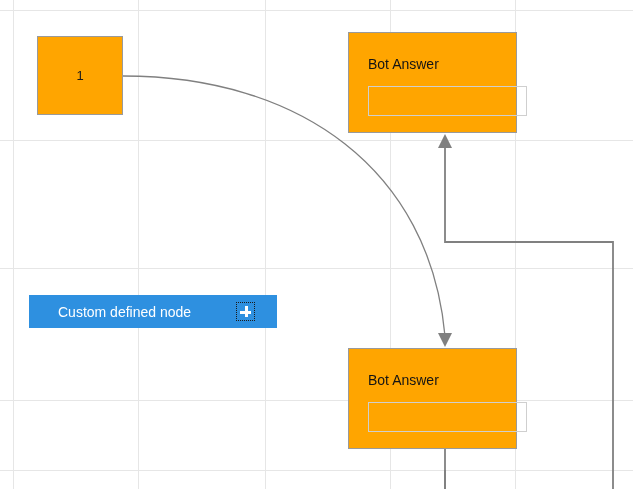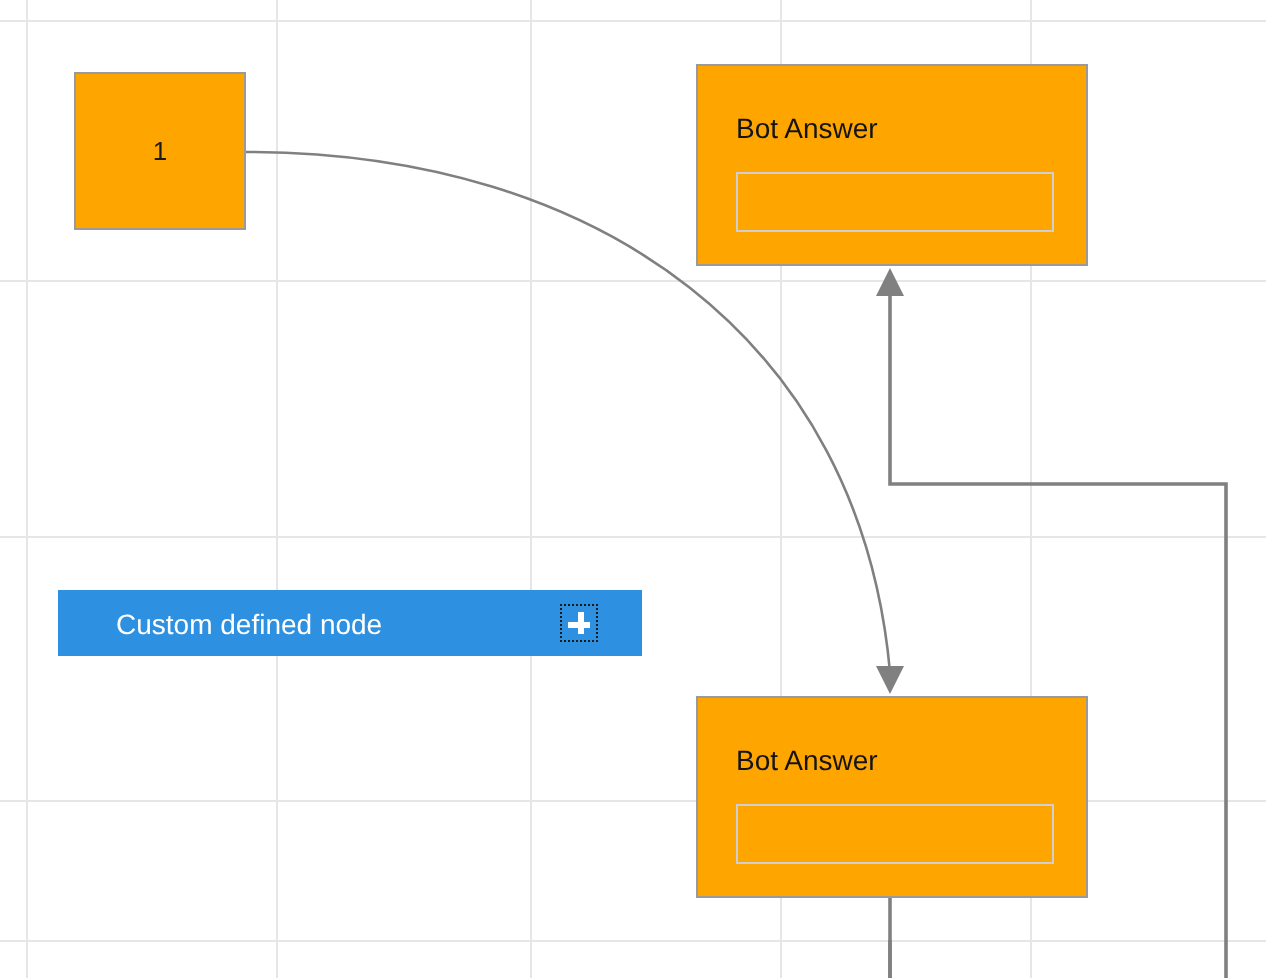--- a/index.html
+++ b/index.html
@@ -46,21 +46,21 @@
     display: flex;
     align-items: center;
     justify-content: center;
   }
   .node-start-label {
     font-size: 13px;
     color: #1a1a1a;
     line-height: 1;
   }
   .node-bot {
-    width: 196px;
+    width: 169px;
     height: 101px;
     padding: 0;
   }
   .node-bot-top { left: 348px; top: 32px; }
   .node-bot-bottom { left: 348px; top: 348px; }
   .node-title {
     position: absolute;
     left: 19px;
     top: 24px;
     font-size: 14px;
@@ -76,21 +76,21 @@
     height: 30px;
     box-sizing: border-box;
     border: 1px solid #cfcfcf;
     background: transparent;
   }
   
   #palette-button {
     position: absolute;
     left: 29px;
     top: 295px;
-    width: 292px;
+    width: 248px;
     height: 33px;
     background: #2E90E0;
     display: flex;
     align-items: center;
     box-sizing: border-box;
     padding: 0 14px 0 29px;
     cursor: pointer;
     user-select: none;
   }
   #palette-label {

